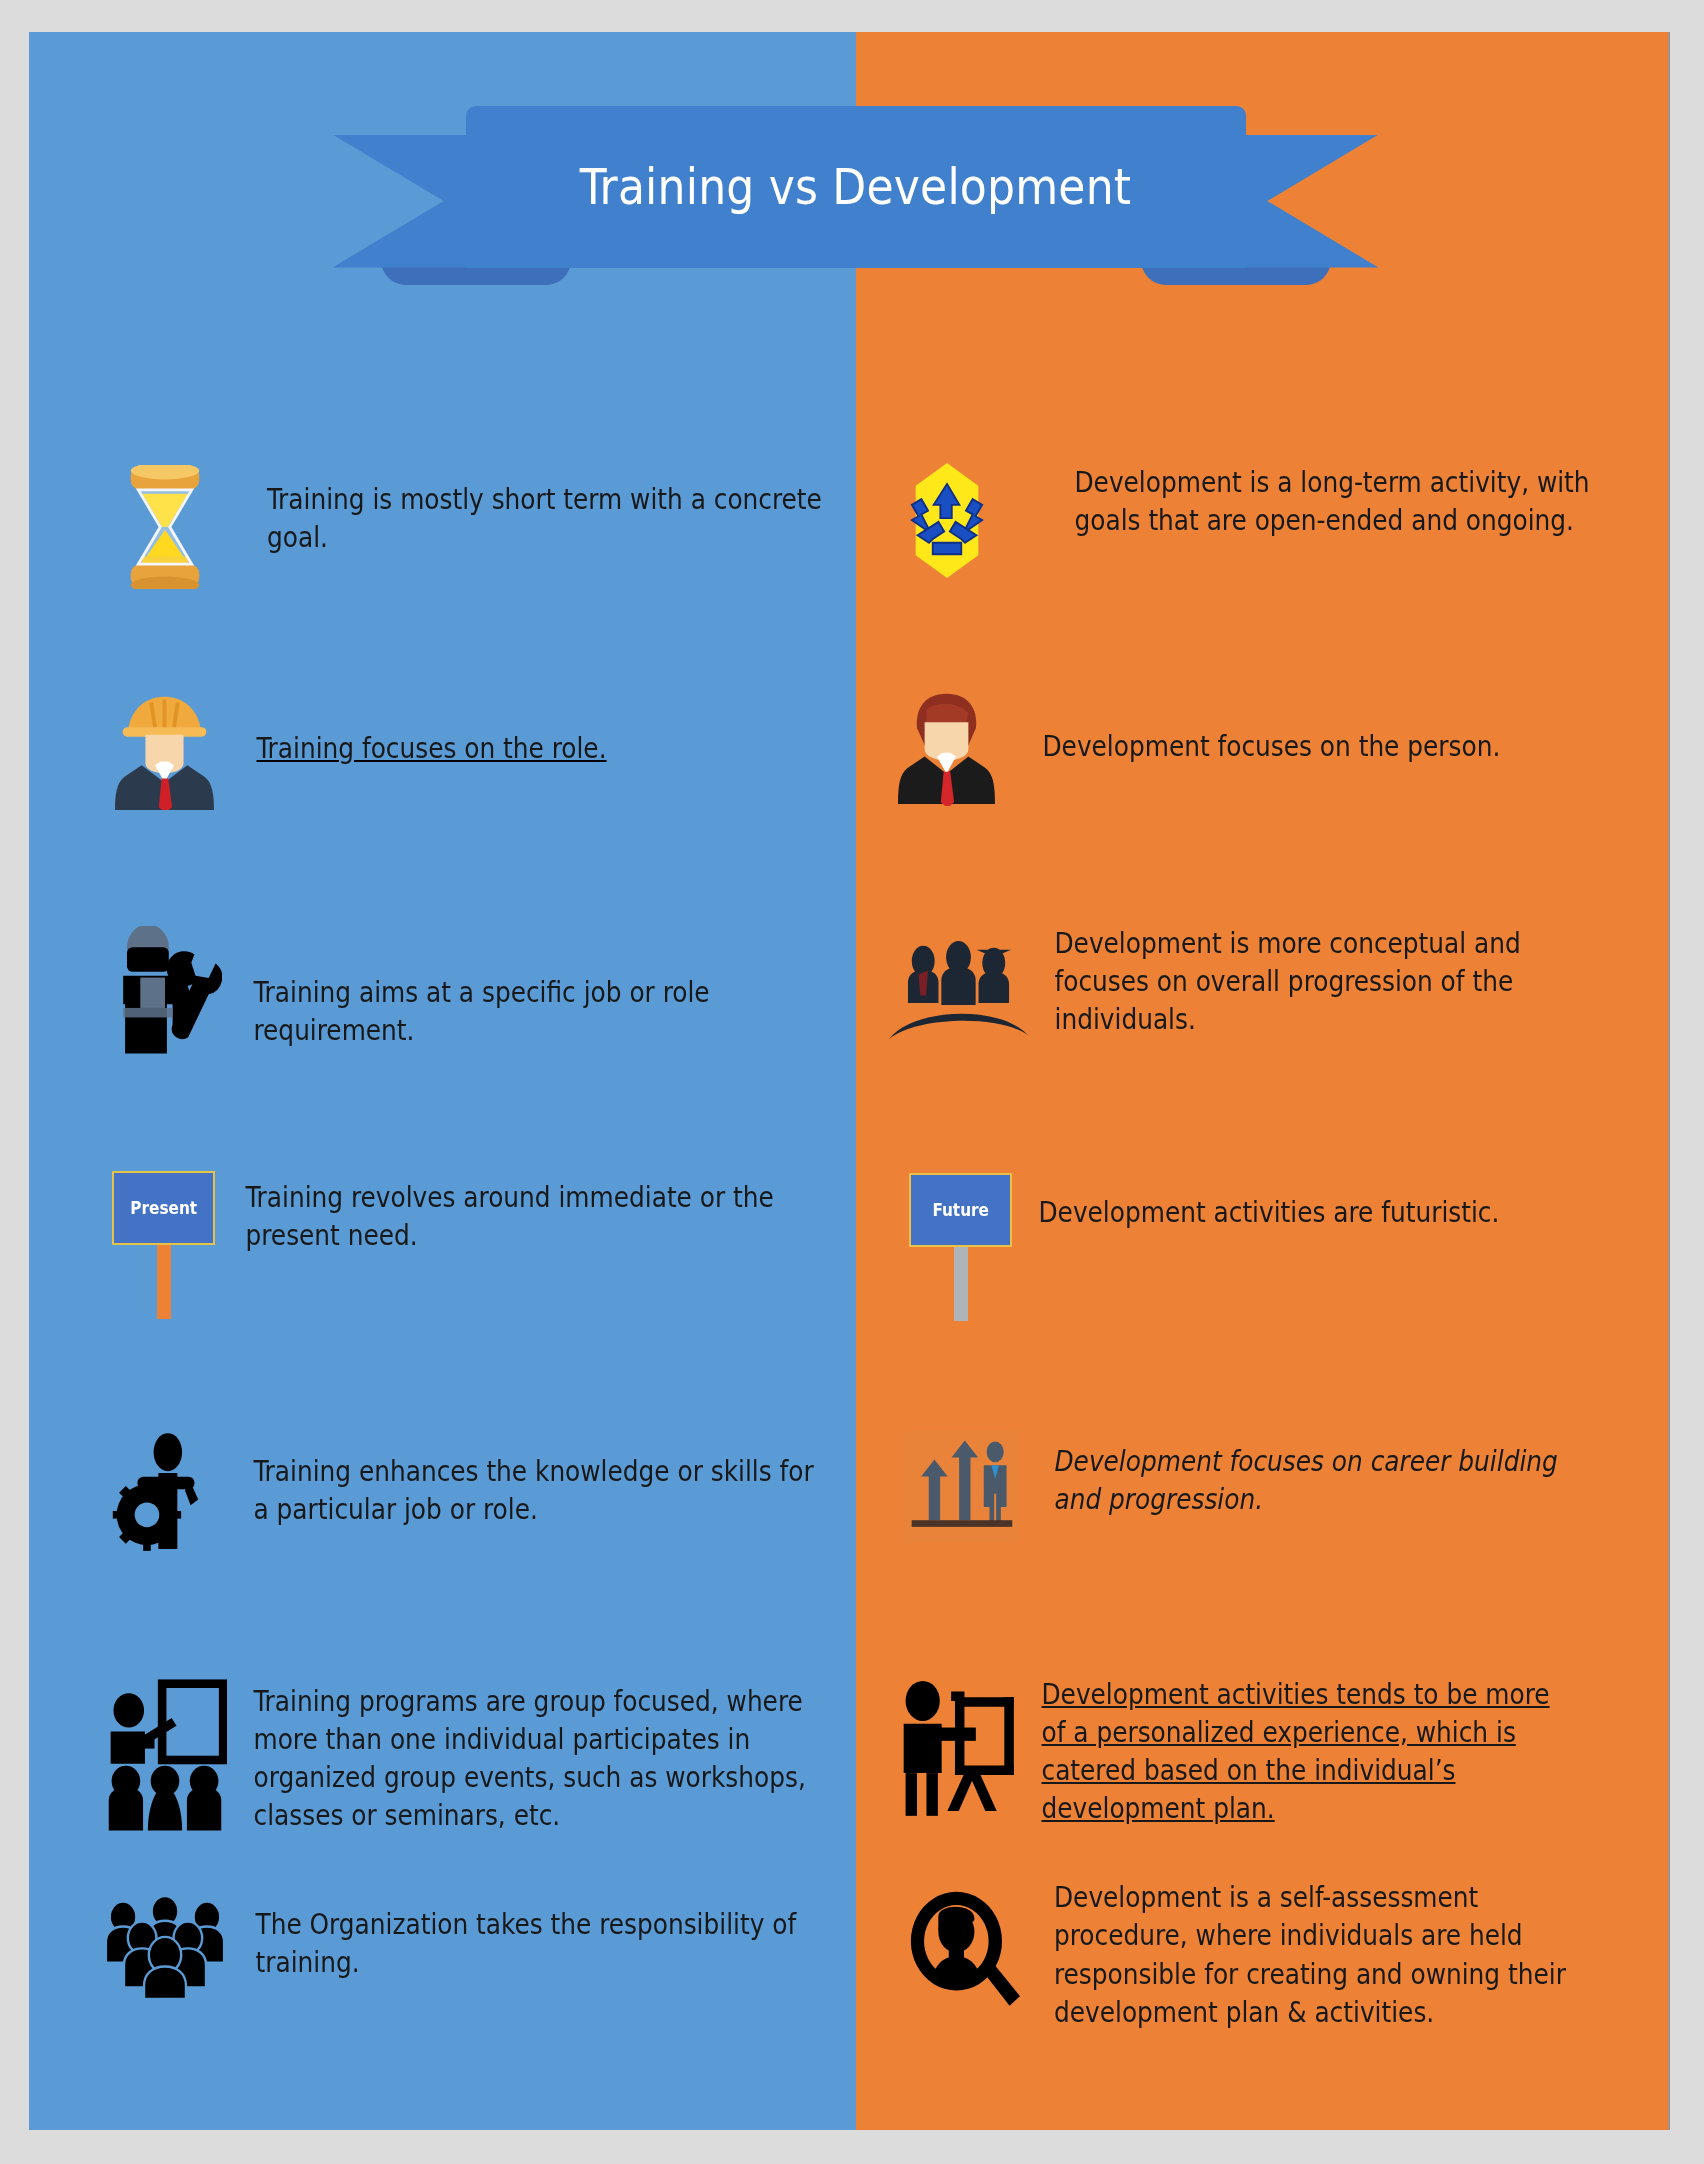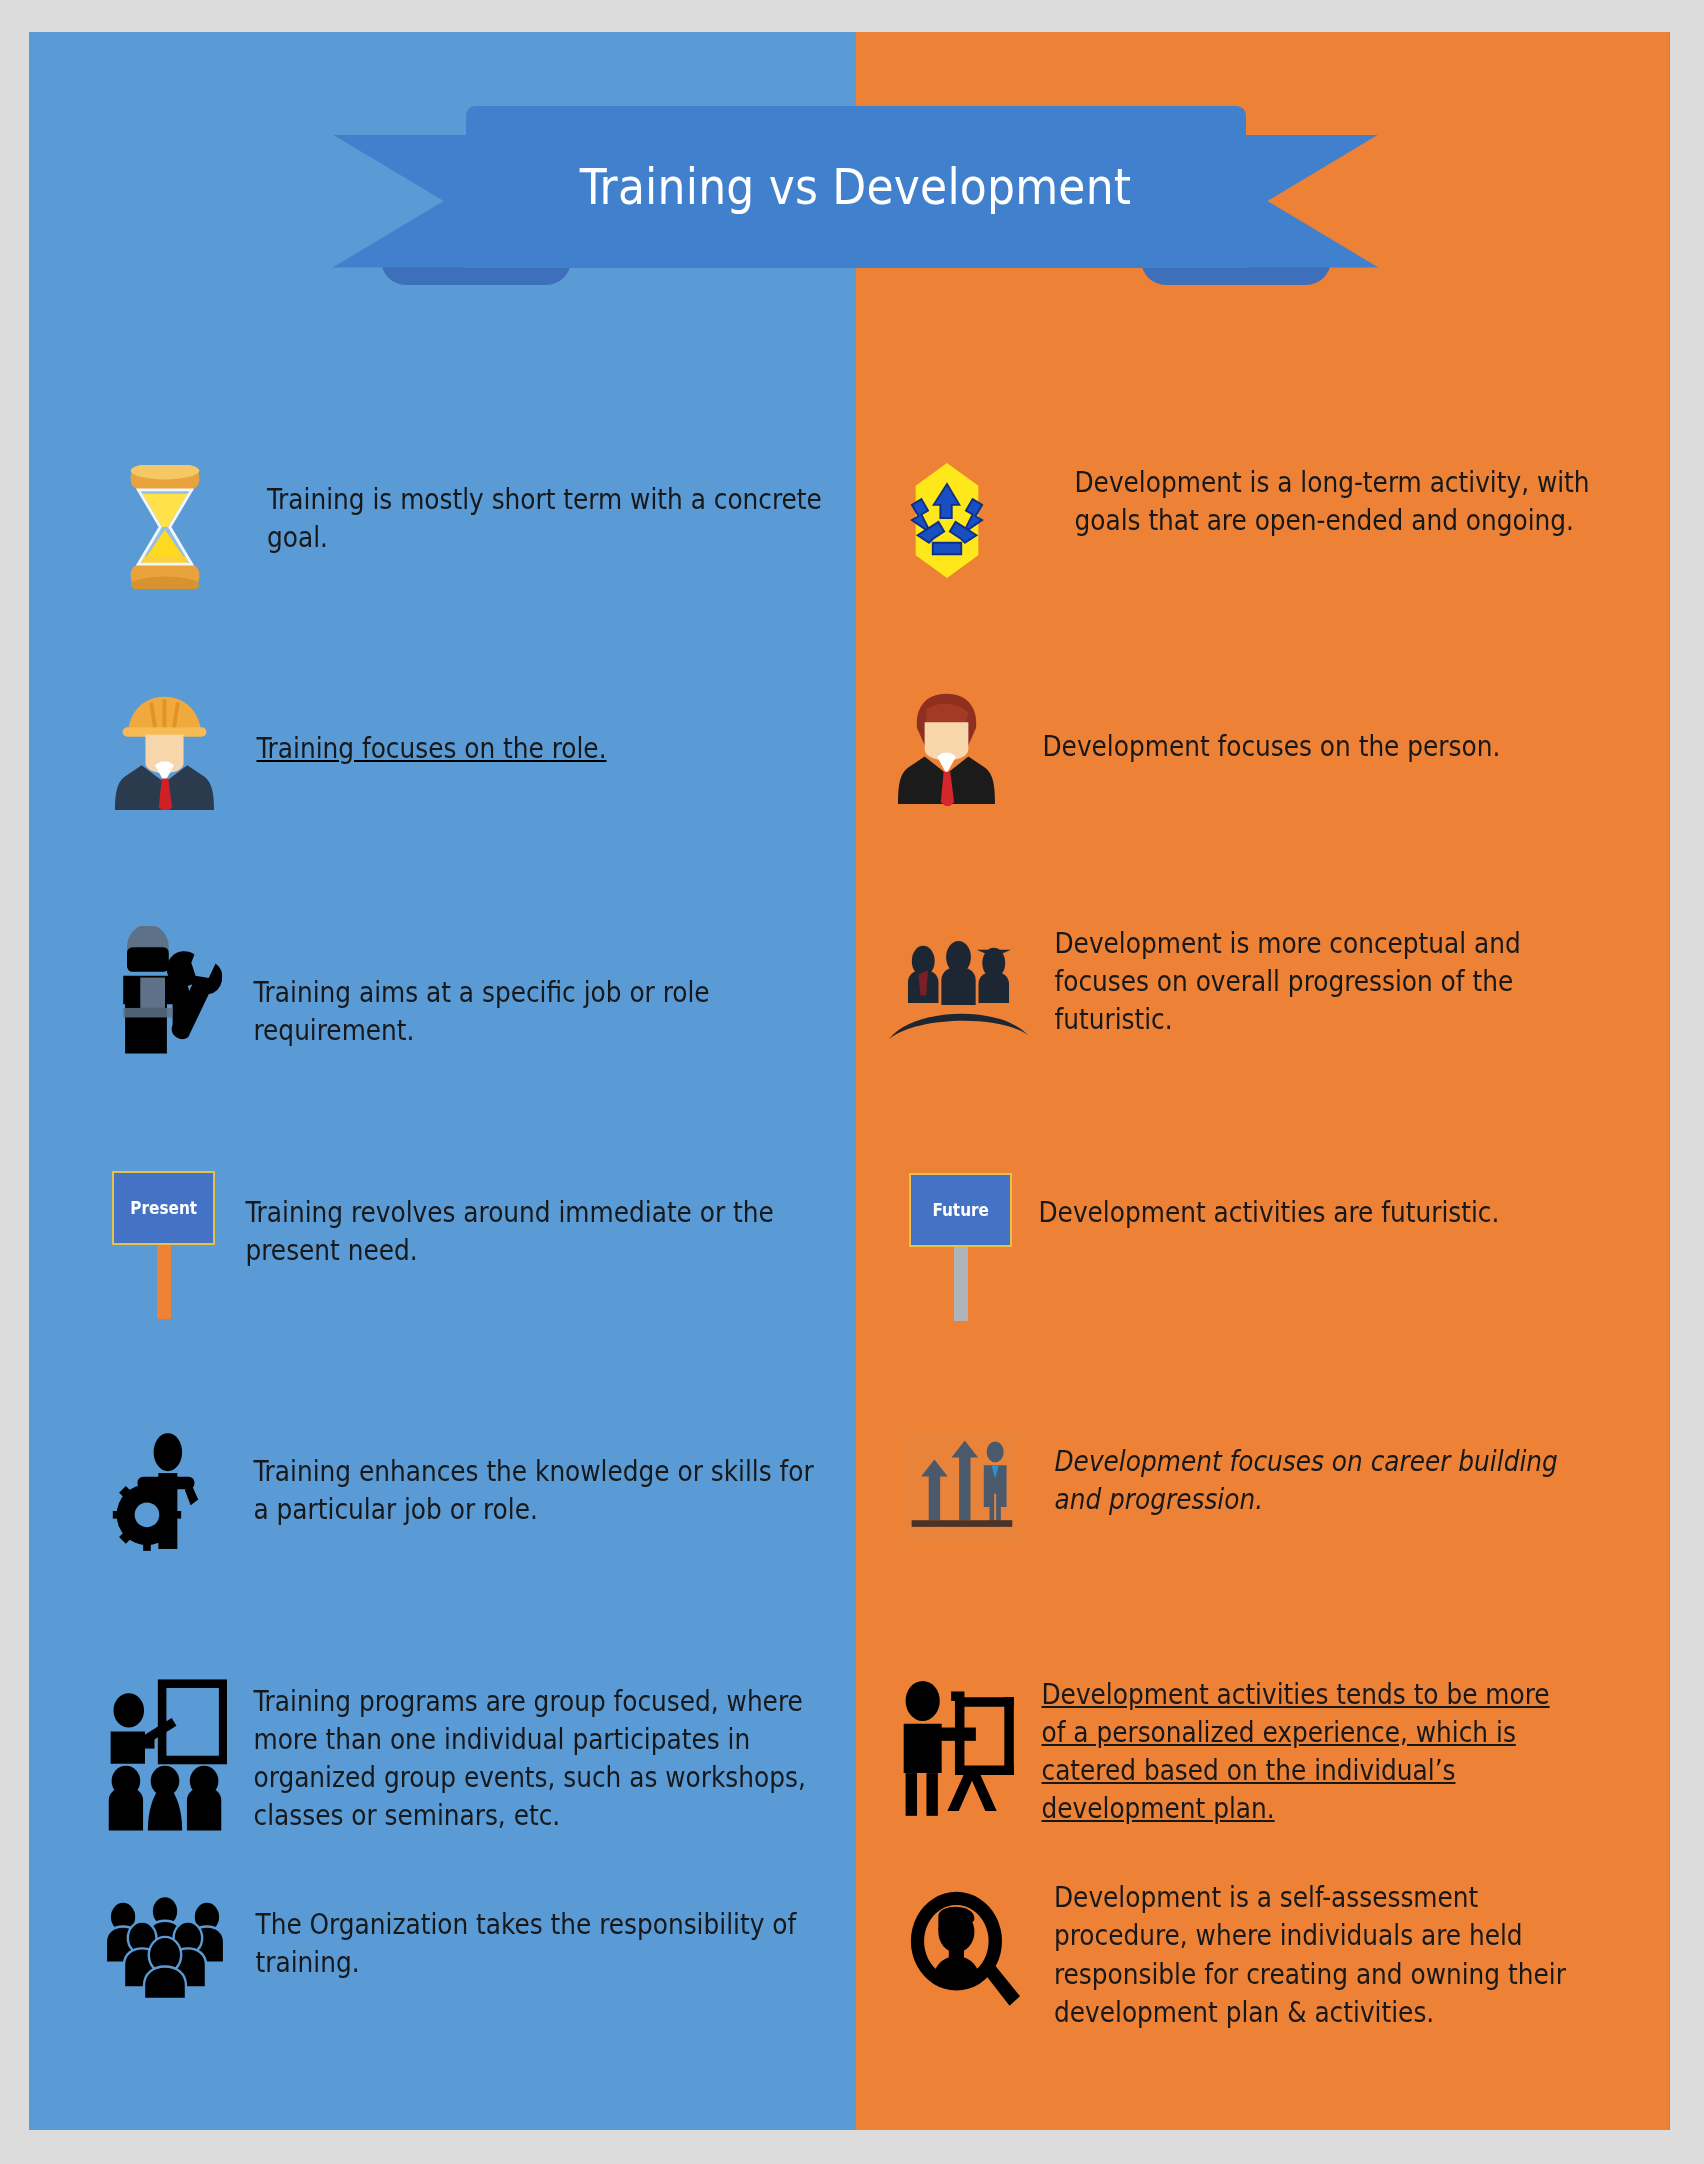--- a/index.html
+++ b/index.html
@@ -145,21 +145,21 @@
 
   <div class="row left" style="left:78px; top:1137px; width:742px;">
     <div class="icon-box">
       <div class="sign-wrap">
         <div class="sign-plate">
           <span>Present</span>
         </div>
         <div class="sign-post post-orange"></div>
       </div>
     </div>
-    <div class="row-text" style="margin-left:25px;margin-top:25px;">Training revolves around immediate or the present need.</div>
+    <div class="row-text" style="margin-left:25px;margin-top:10px;">Training revolves around immediate or the present need.</div>
   </div>
 
   <div class="row left" style="left:74px; top:1398px; width:742px;">
     <div class="icon-box" style="width:124px;height:124px;">
       <svg width="112" height="119" viewBox="0 0 118 125">
         <ellipse cx="62" cy="20" rx="15" ry="20" fill="#000"></ellipse>
         <rect x="52" y="42" width="20" height="80" fill="#000"></rect>
         <rect x="30" y="46" width="60" height="13" rx="6" fill="#000"></rect>
         <path d="M86 52 l8 18 -8 6 -6 -16 z" fill="#000"></path>
         <g fill="#000">
@@ -266,21 +266,21 @@
           <rect x="64" y="46" width="22" height="6"></rect>
           <ellipse cx="112" cy="24" rx="12" ry="16"></ellipse>
           <path d="M96 46 c0 -8 7 -13 16 -13 s16 5 16 13 v20 H96 z"></path>
           <path d="M94 10 h36 l-18 8 z"></path>
             <rect x="108" y="14" width="4" height="12"></rect>
           <path d="M33 36 l10 -4 -2 26 -6 0 z" fill="#7b1f26"></path>
           <path d="M2 104 C28 70 120 68 148 100 C120 78 30 80 2 104 Z"></path>
         </g>
       </svg>
     </div>
-    <div class="row-text" style="margin-left:23px;margin-top:-11.4px;">Development is more conceptual and focuses on overall progression of the futuristic.</div>
+    <div class="row-text" style="margin-left:23px;margin-top:-11.4px;">Development is more conceptual and focuses on overall progression of the individuals.</div>
   </div>
 
   <div class="row right" style="left:875px; top:1139px; width:751px;">
     <div class="icon-box">
       <div class="sign-wrap">
         <div class="sign-plate">
           <span>Future</span>
         </div>
         <div class="sign-post post-gray"></div>
       </div>

